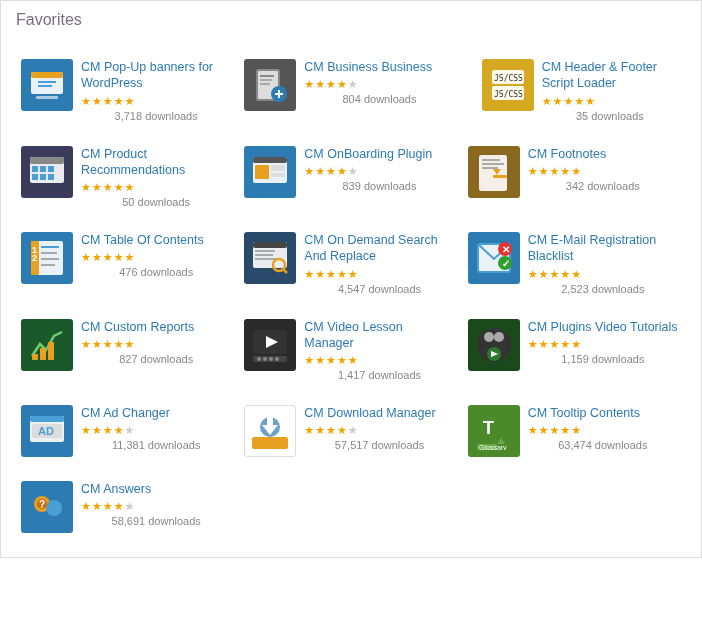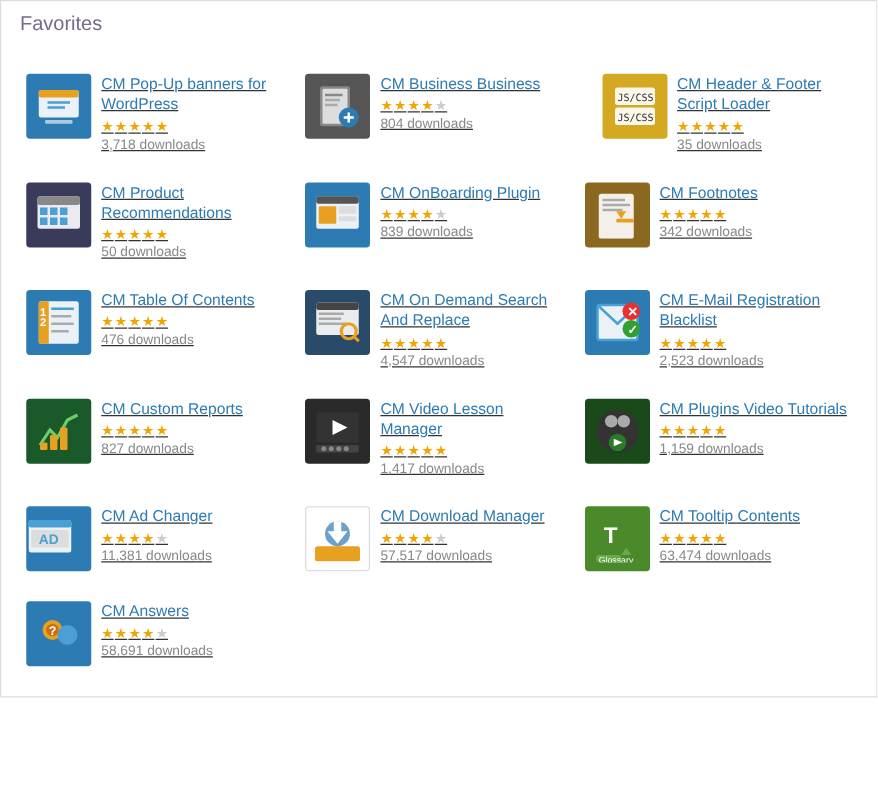--- a/index.html
+++ b/index.html
@@ -20,21 +20,20 @@
       color: #7a6a8a;
       font-size: 16px;
       font-weight: normal;
       margin-bottom: 15px;
       padding-bottom: 5px;
     }
     .grid {
       display: grid;
       grid-template-columns: repeat(3, 1fr);
       gap: 0;
-      text-decoration: underline;
     }
     .plugin-item {
       display: flex;
       flex-direction: row;
       align-items: flex-start;
       padding: 10px 8px 14px 5px;
       gap: 8px;
     }
     .plugin-icon {
       width: 52px;
@@ -61,20 +60,21 @@
     }
     .star {
       font-size: 11px;
     }
     .star.full { color: #f0a500; }
     .star.half { color: #f0a500; }
     .star.empty { color: #ccc; }
     .downloads {
       color: #888;
       font-size: 11px;
+      text-align: center;
     }
   </style>
 </head>
 <body>
 
 <div class="page-container">
   <div class="section-title">Favorites</div>
   <div class="grid" id="plugins-grid">
   <div class="plugin-item">
     <div class="plugin-icon" style="background:#2d7bb3;display:flex;align-items:center;justify-content:center;">
@@ -349,21 +349,21 @@
             <span class="star full">★</span>
             <span class="star full">★</span>
             <span class="star full">★</span>
             <span class="star full">★</span>
             <span class="star full">★</span>
           </div>
       <div class="downloads">1,159 downloads</div>
     </div>
   </div>
       <div class="plugin-item">
-    <div class="plugin-icon" style="background:#2d7bb3;display:flex;align-items:center;">
+    <div class="plugin-icon" style="background:#2d7bb3;display:flex;align-items:center;justify-content:center;">
       <svg width="38" height="38" viewBox="0 0 38 38">
             <rect x="2" y="4" width="34" height="26" rx="2" fill="#fff" opacity="0.9"></rect>
             <rect x="2" y="4" width="34" height="6" rx="2" fill="#4a9fd4"></rect>
             <rect x="4" y="12" width="30" height="14" fill="#ddd" rx="1"></rect>
             <text x="10" y="23" font-size="11" fill="#4a9fd4" font-weight="bold">AD</text>
           </svg>
     </div>
     <div class="plugin-info">
       <div class="plugin-name">CM Ad Changer</div>
       <div class="stars">

